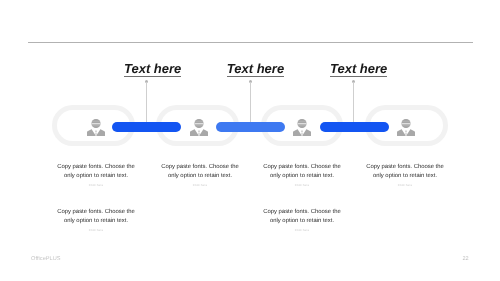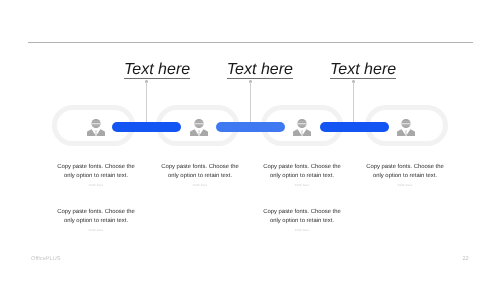--- a/index.html
+++ b/index.html
@@ -1,20 +1,20 @@
 <!DOCTYPE html>
 <html><head>
 <meta charset="utf-8">
 <title>Slide</title>
 <style>
   html,body{margin:0;padding:0;}
   body{width:500px;height:281px;background:#ffffff;font-family:"Liberation Sans",sans-serif;overflow:hidden;-webkit-font-smoothing:antialiased;text-rendering:geometricPrecision;}
   .slide{position:relative;width:500px;height:281px;background:#fff;}
   .rule{position:absolute;left:27.5px;top:42px;width:445px;height:1px;background:#b2b2b2;}
-  .title{position:absolute;font-style:italic;font-weight:normal;font-size:16px;color:#1a1a1a;white-space:nowrap;}
+  .title{position:absolute;font-style:italic;font-weight:bold;font-size:13px;color:#1a1a1a;white-space:nowrap;}
   .title u{text-decoration:none;border-bottom:1px solid #6f6f6f;padding-bottom:0px;}
   .vline{position:absolute;width:1px;background:#cfcfcf;}
   .vdot{position:absolute;width:3.2px;height:3.2px;border-radius:50%;background:#b4b4b4;}
   .pill{position:absolute;border:5.5px solid #f2f2f2;border-radius:100px;box-sizing:border-box;}
   .bar{position:absolute;height:10px;border-radius:5px;}
   .person{position:absolute;}
   .tblock{position:absolute;text-align:center;font-size:5.9px;color:#2b2b2b;line-height:1.56;}
   .tsmall{font-size:2.9px;color:#cacaca;letter-spacing:.15px;margin-top:2.2px;line-height:1;}
   .brand{position:absolute;left:31px;top:255.5px;font-size:5.6px;color:#c6c6c6;letter-spacing:0.05px;}
   .pageno{position:absolute;left:462.5px;top:255.5px;font-size:5.6px;color:#c0c0c0;}

